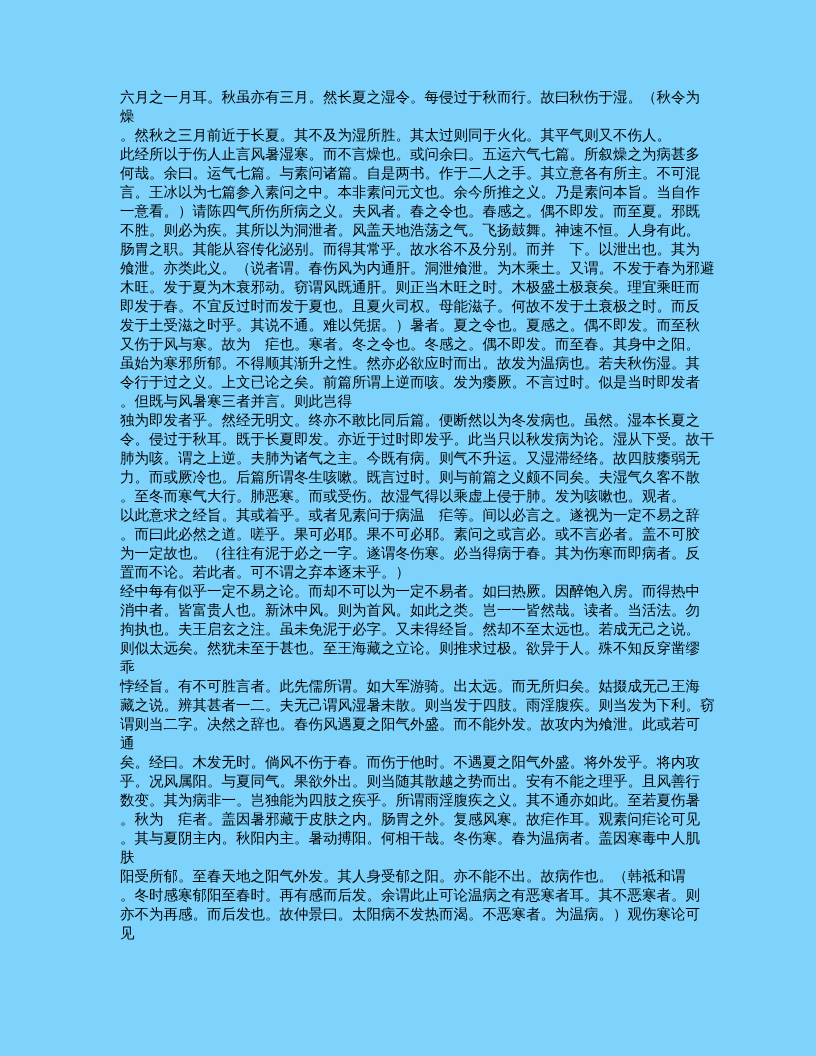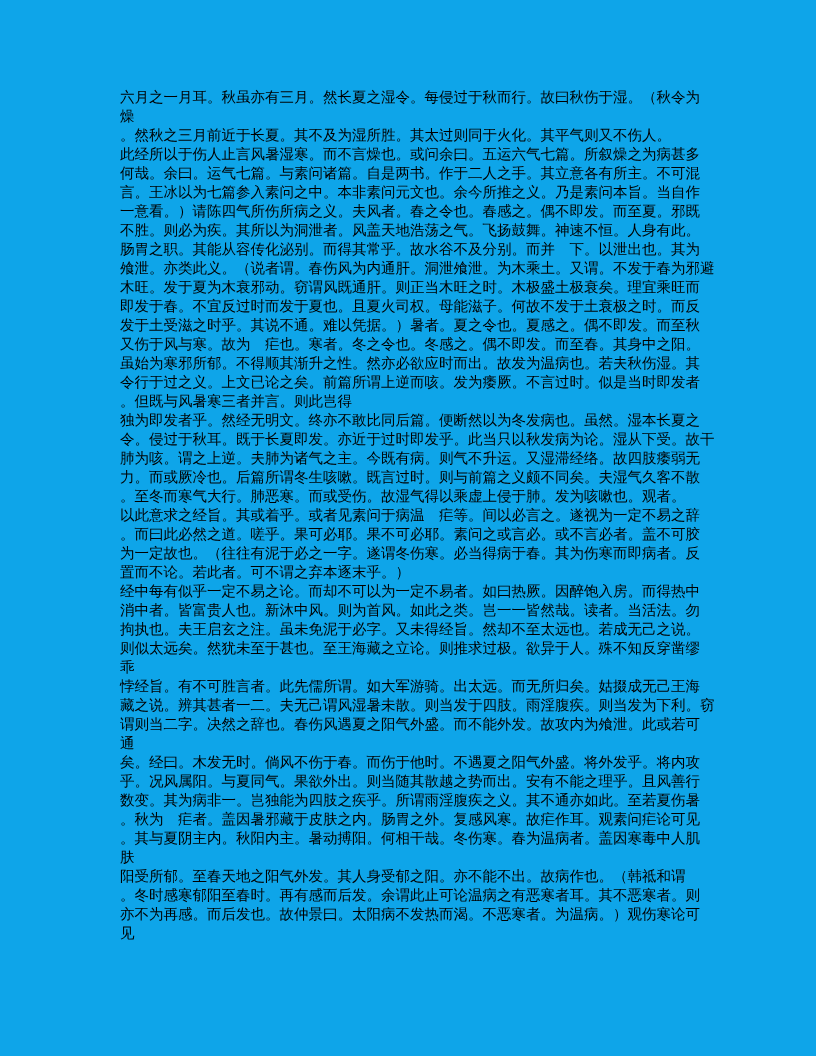--- a/index.html
+++ b/index.html
@@ -4,21 +4,21 @@
   <style>
     html, body {
       margin: 0;
       padding: 0;
       background: #ffffff;
     }
     .page {
       position: relative;
       width: 816px;
       height: 1056px;
-      background: #0ea5e9;
+      background: #7dd3fc;
       overflow: hidden;
     }
     .text-block {
       position: absolute;
       left: 120px;
       top: 88px;
       width: 600px;
       font-family: "DejaVu Sans", sans-serif;
       font-size: 14.5px;
       line-height: 19px;

